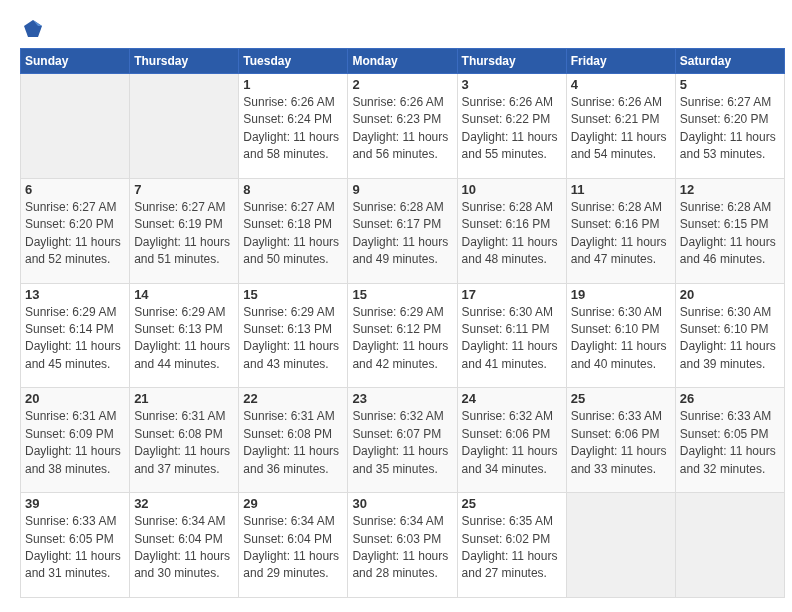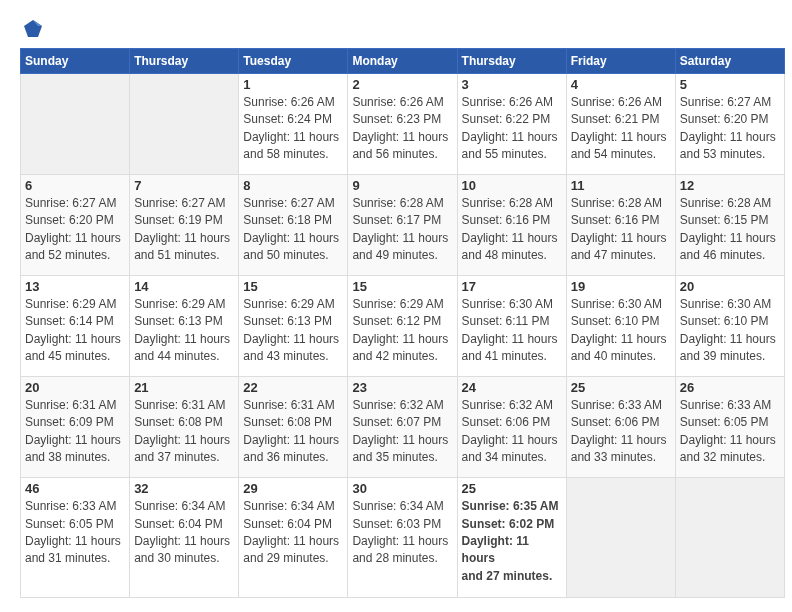--- a/index.html
+++ b/index.html
@@ -325,21 +325,21 @@
           <td>
             <span class="day-number">26</span>
             <div class="day-info" style="white-space: pre-line;">Sunrise: 6:33 AM
 Sunset: 6:05 PM
 Daylight: 11 hours
 and 32 minutes.</div>
           </td>
         </tr>
         <tr>
           <td>
-            <span class="day-number">46</span>
+            <span class="day-number">39</span>
             <div class="day-info" style="white-space: pre-line;">Sunrise: 6:33 AM
 Sunset: 6:05 PM
 Daylight: 11 hours
 and 31 minutes.</div>
           </td>
           <td>
             <span class="day-number">32</span>
             <div class="day-info" style="white-space: pre-line;">Sunrise: 6:34 AM
 Sunset: 6:04 PM
 Daylight: 11 hours
@@ -354,21 +354,21 @@
           </td>
           <td>
             <span class="day-number">30</span>
             <div class="day-info" style="white-space: pre-line;">Sunrise: 6:34 AM
 Sunset: 6:03 PM
 Daylight: 11 hours
 and 28 minutes.</div>
           </td>
           <td>
             <span class="day-number">25</span>
-            <div class="day-info" style="white-space: pre-line; font-weight: bold;">Sunrise: 6:35 AM
+            <div class="day-info" style="white-space: pre-line;">Sunrise: 6:35 AM
 Sunset: 6:02 PM
 Daylight: 11 hours
 and 27 minutes.</div>
           </td>
           <td class="empty"></td>
           <td class="empty"></td>
         </tr>
       </tbody>
   </table>
 </div>

